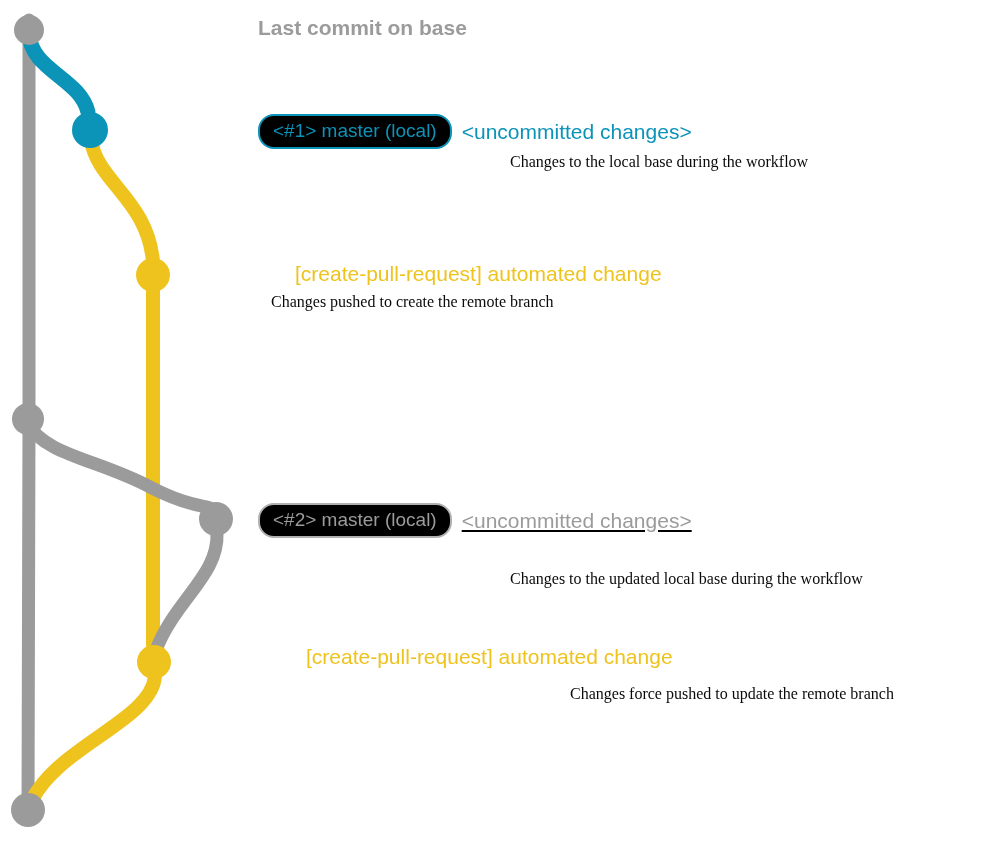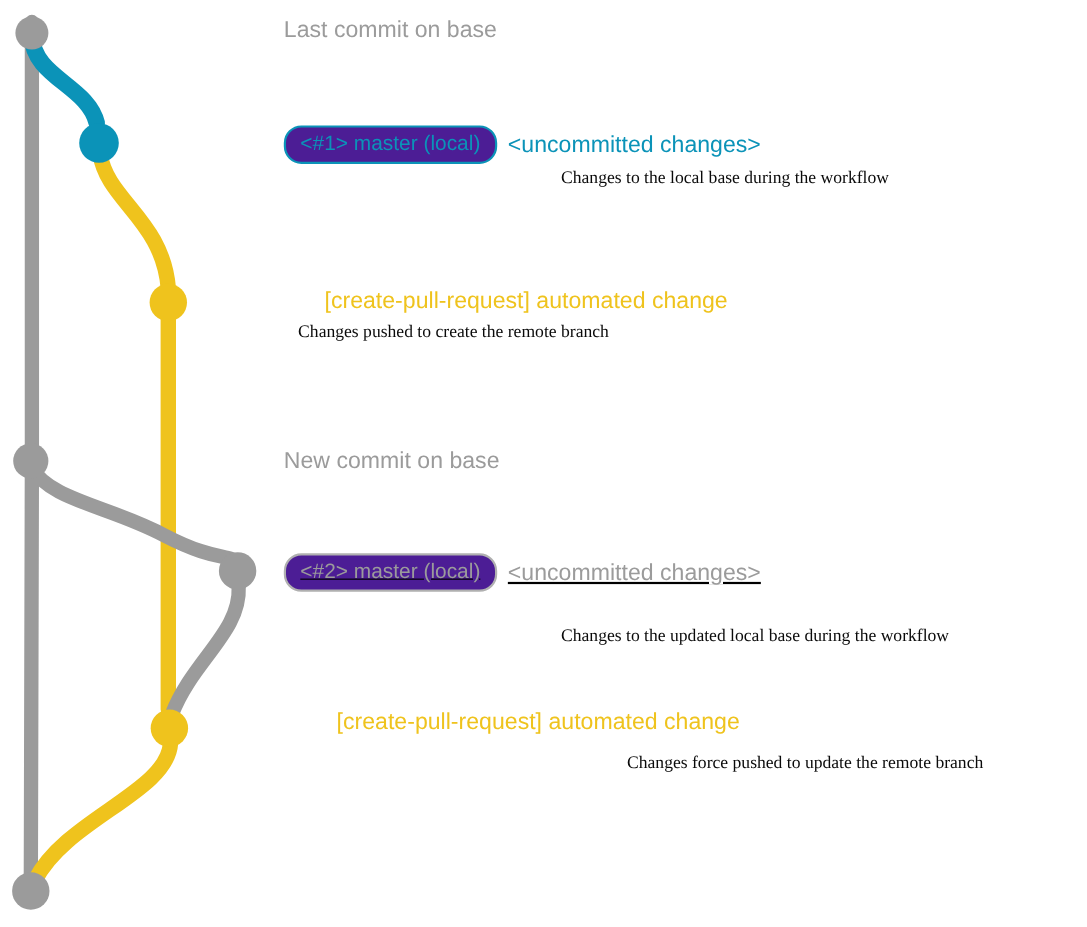--- a/index.html
+++ b/index.html
@@ -30,21 +30,21 @@
     align-items: center;
   }
   .pill {
     display: inline-block;
     border: 2px solid #c4b5fd;
     border-radius: 16px;
     padding: 4px 13px 5px 13px;
     font-size: 19px;
     line-height: 22px;
     color: #999999;
-    background: #4c1d95;
+    background: #000000;
     white-space: nowrap;
     font-family: "Liberation Sans", sans-serif;
   }
   .pill.teal { border-color: #0b93b8; color: #0b93b8; }
   .pill.yellow { border-color: #f0c419; color: #f0c419; }
   .pill.gray { border-color: #b0b0b0; color: #9b9b9b; }
   .pill.gray-light { border-color: #c0c0c0; color: #a8a8a8; }
 
   .headline {
     font-size: 21px;
@@ -87,39 +87,36 @@
 
     <circle cx="29" cy="30" r="15" fill="#9b9b9b"></circle>
     <circle cx="90" cy="130" r="18" fill="#0b93b8"></circle>
     <circle cx="153" cy="275" r="17" fill="#efc31d"></circle>
     <circle cx="28" cy="419" r="16" fill="#9b9b9b"></circle>
     <circle cx="216" cy="519" r="17" fill="#9b9b9b"></circle>
     <circle cx="154" cy="662" r="17" fill="#efc31d"></circle>
     <circle cx="28" cy="810" r="17" fill="#9b9b9b"></circle>
   </svg>
 
-  <div class="row" style="left:258px; top:16px;">
+  <div class="row" style="left:258px; top:16px;font-weight:bold;">
     <span class="headline gray">Last commit on base</span>
   </div>
 
   <div class="row" style="left:258px; top:114px;">
     <span class="pill teal">&lt;#1&gt; master (local)</span>
     <span class="pill-gap"></span>
     <span class="headline teal">&lt;uncommitted changes&gt;</span>
   </div>
   <div class="desc" style="left:510px; top:150px;">Changes to the local base during the workflow</div>
 
   <div class="row" style="left:257px; top:262px;">
     <span class="headline yellow">[create-pull-request] automated change</span>
   </div>
   <div class="desc" style="left:271px; top:290px;">Changes pushed to create the remote branch</div>
 
-  <div class="row" style="left:258px; top:407px;">
-    <span class="headline gray">New commit on base</span>
-  </div>
 
   <div class="row" style="left:258px; top:503px;text-decoration:underline;">
     <span class="pill gray">&lt;#2&gt; master (local)</span>
     <span class="pill-gap"></span>
     <span class="headline gray">&lt;uncommitted changes&gt;</span>
   </div>
   <div class="desc" style="left:510px; top:567px;">Changes to the updated local base during the workflow</div>
 
   <div class="row" style="left:258px; top:645px;">
     <span class="pill-gap"></span>

